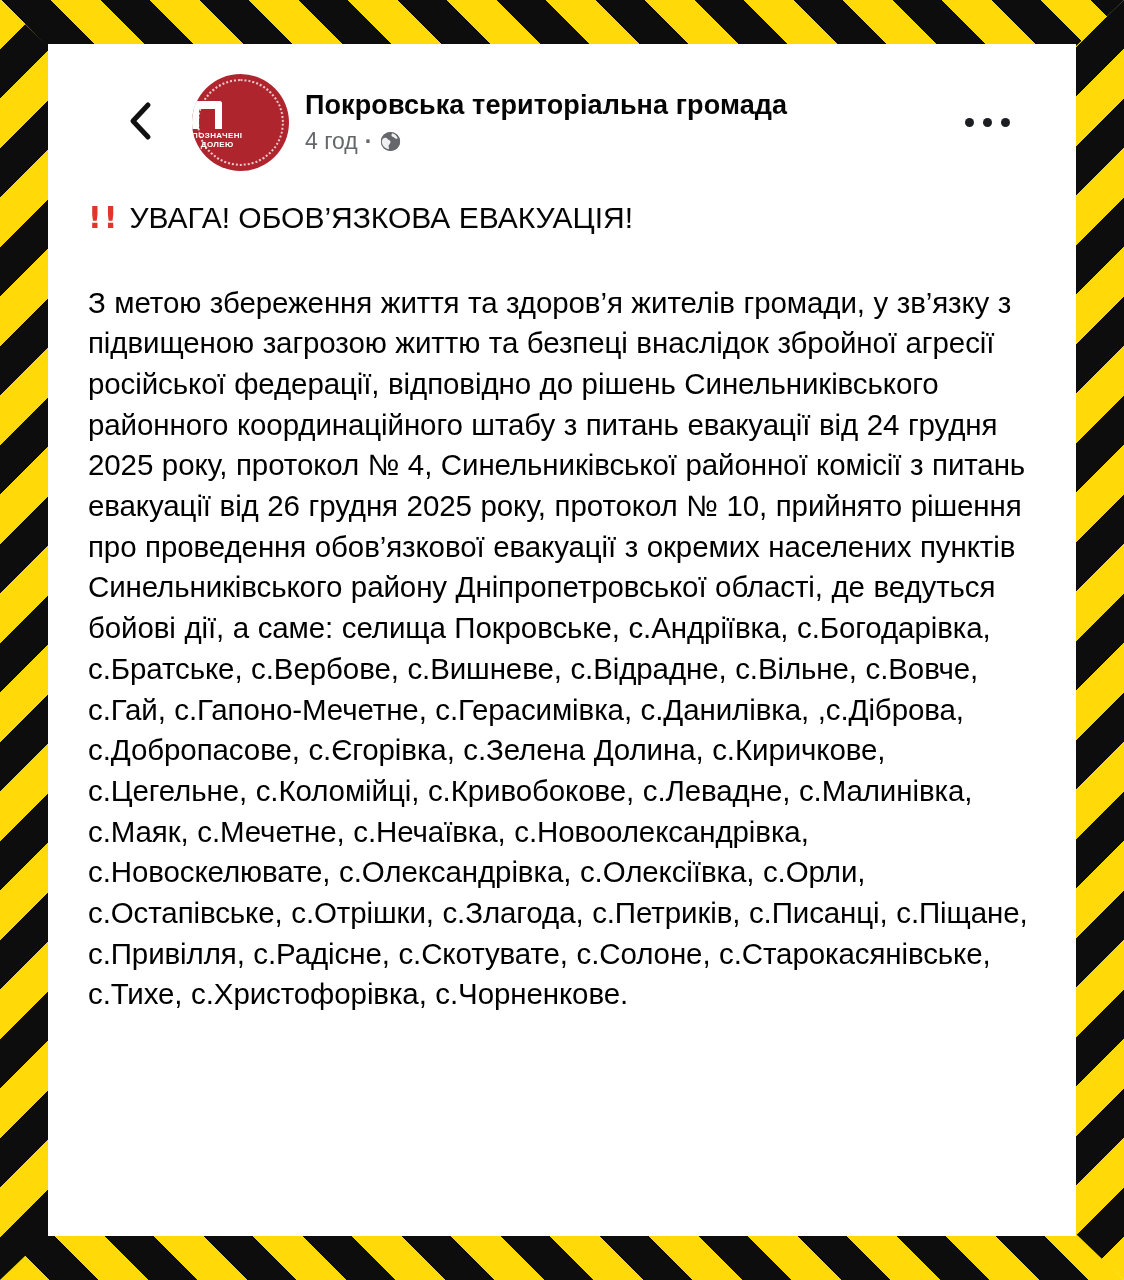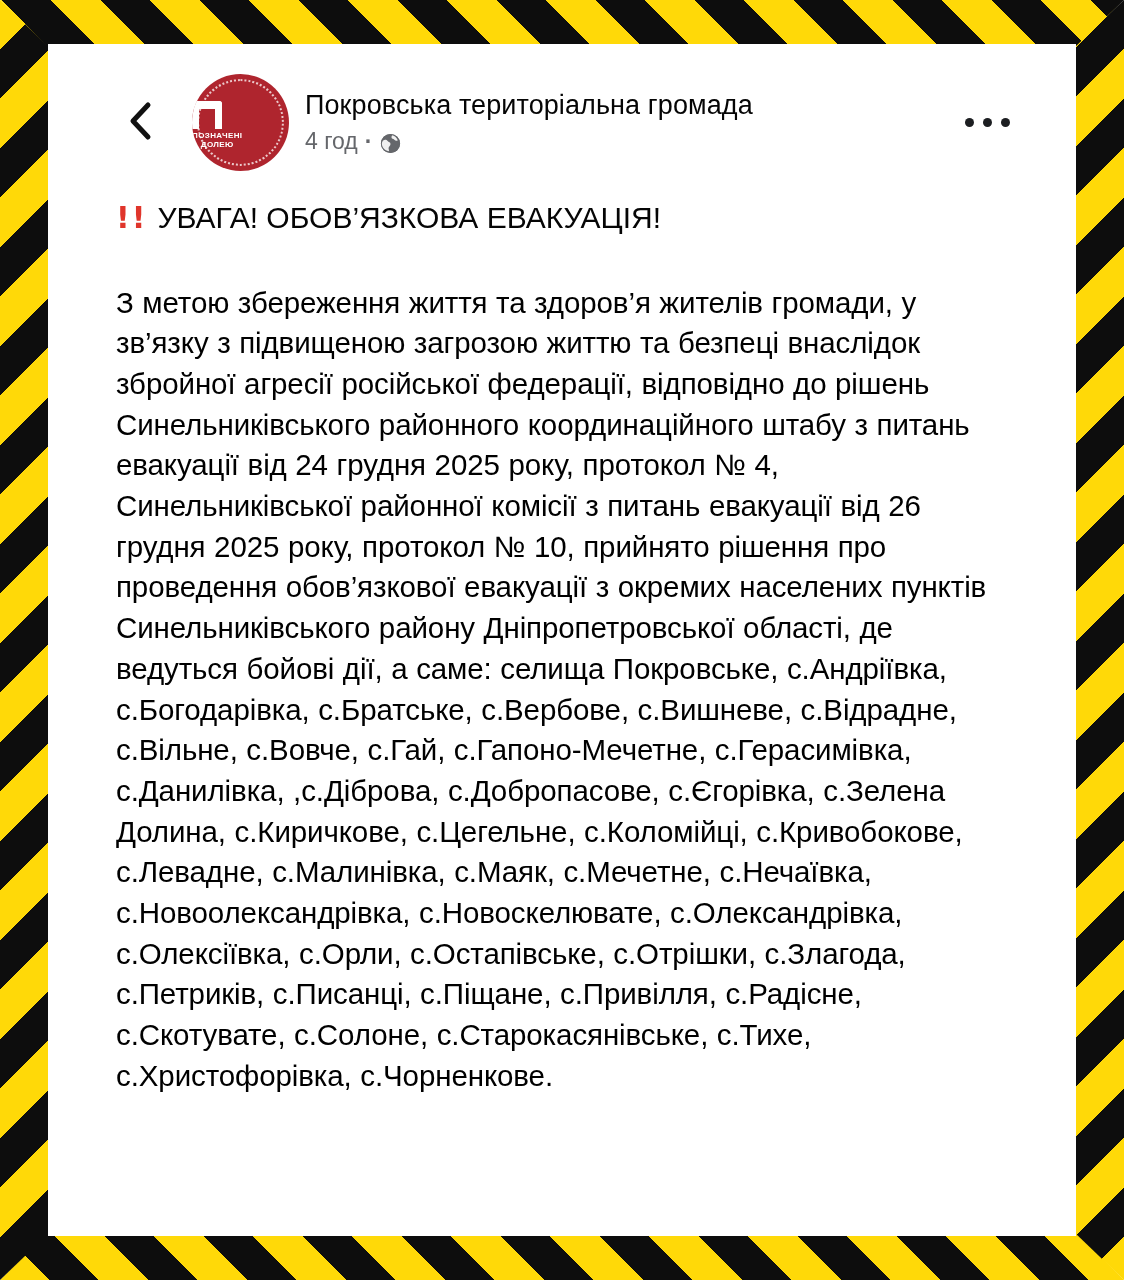--- a/index.html
+++ b/index.html
@@ -49,30 +49,30 @@
   }
   .avatar-arch {
     width: 30px; height: 28px; margin-top: 6px;
     border-top: 8px solid #fff; border-left: 7px solid #fff; border-right: 7px solid #fff;
     border-radius: 3px 3px 0 0;
   }
   .avatar-banner { margin-top: 3px; text-align: center; line-height: 1.1; }
   .avatar-banner span { display: block; color: #fff; font-size: 8px; font-weight: bold; letter-spacing: 0.4px; }
 
   .head-text { flex: 1 1 auto; margin-left: 16px; min-width: 0; }
-  .page-title { font-size: 27px; font-weight: normal; color: #050505; letter-spacing: 0.1px; cursor: pointer; }
-  .meta-row { margin-top: 7px; display: flex; align-items: flex-end; gap: 7px; color: #65676B; font-size: 23px; }
+  .page-title { font-size: 27px; font-weight: bold; color: #050505; letter-spacing: 0.1px; cursor: pointer; }
+  .meta-row { margin-top: 7px; display: flex; align-items: center; gap: 7px; color: #65676B; font-size: 23px; }
   .meta-row .dot-sep { font-weight: bold; }
   .globe { width: 23px; height: 23px; flex: none; }
 
   .more-btn { flex: none; display: flex; align-items: center; gap: 9px; padding: 10px 0; cursor: pointer; align-self: flex-start; margin-top: 34px; }
   .more-btn i { width: 9px; height: 9px; border-radius: 50%; background: #1c1e21; display: block; }
 
   
-  .post-content { padding: 0 68px; color: #050505; }
+  .post-content { padding: 0 40px; color: #050505; }
   .warning-line { margin-top: 27px; font-size: 30px; line-height: 1.35; }
   .warning-emoji {
     color: #E0352B; font-weight: 800; letter-spacing: 2px; margin-right: 10px;
     font-family: "DejaVu Sans", sans-serif;
   }
   .body-text {
     margin-top: 44px; font-size: 29.5px; line-height: 1.38; letter-spacing: -0.1px;
     color: #000000; word-spacing: 0.5px;
   }
 </style>

